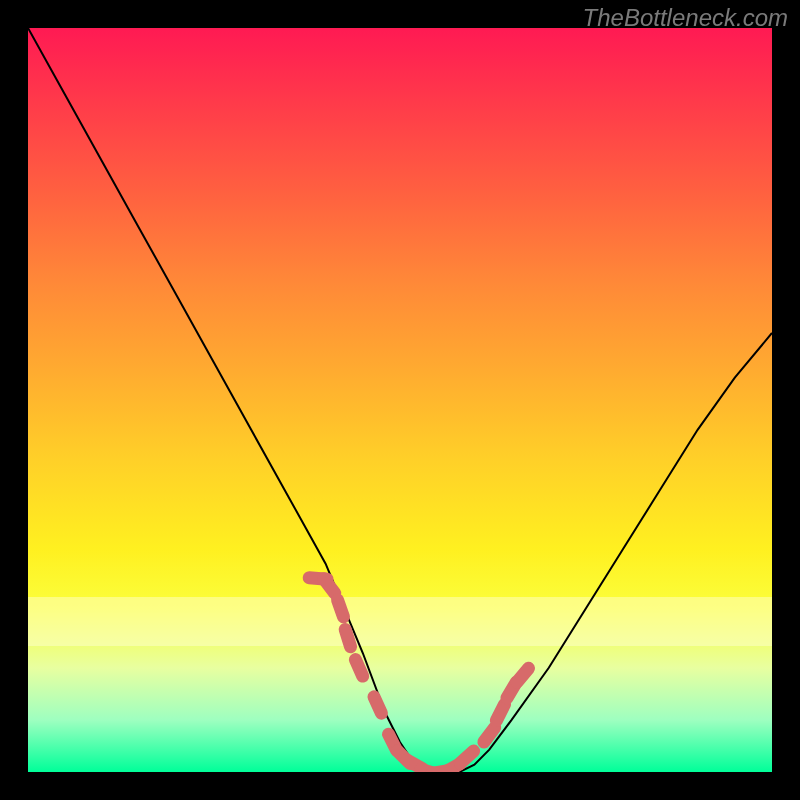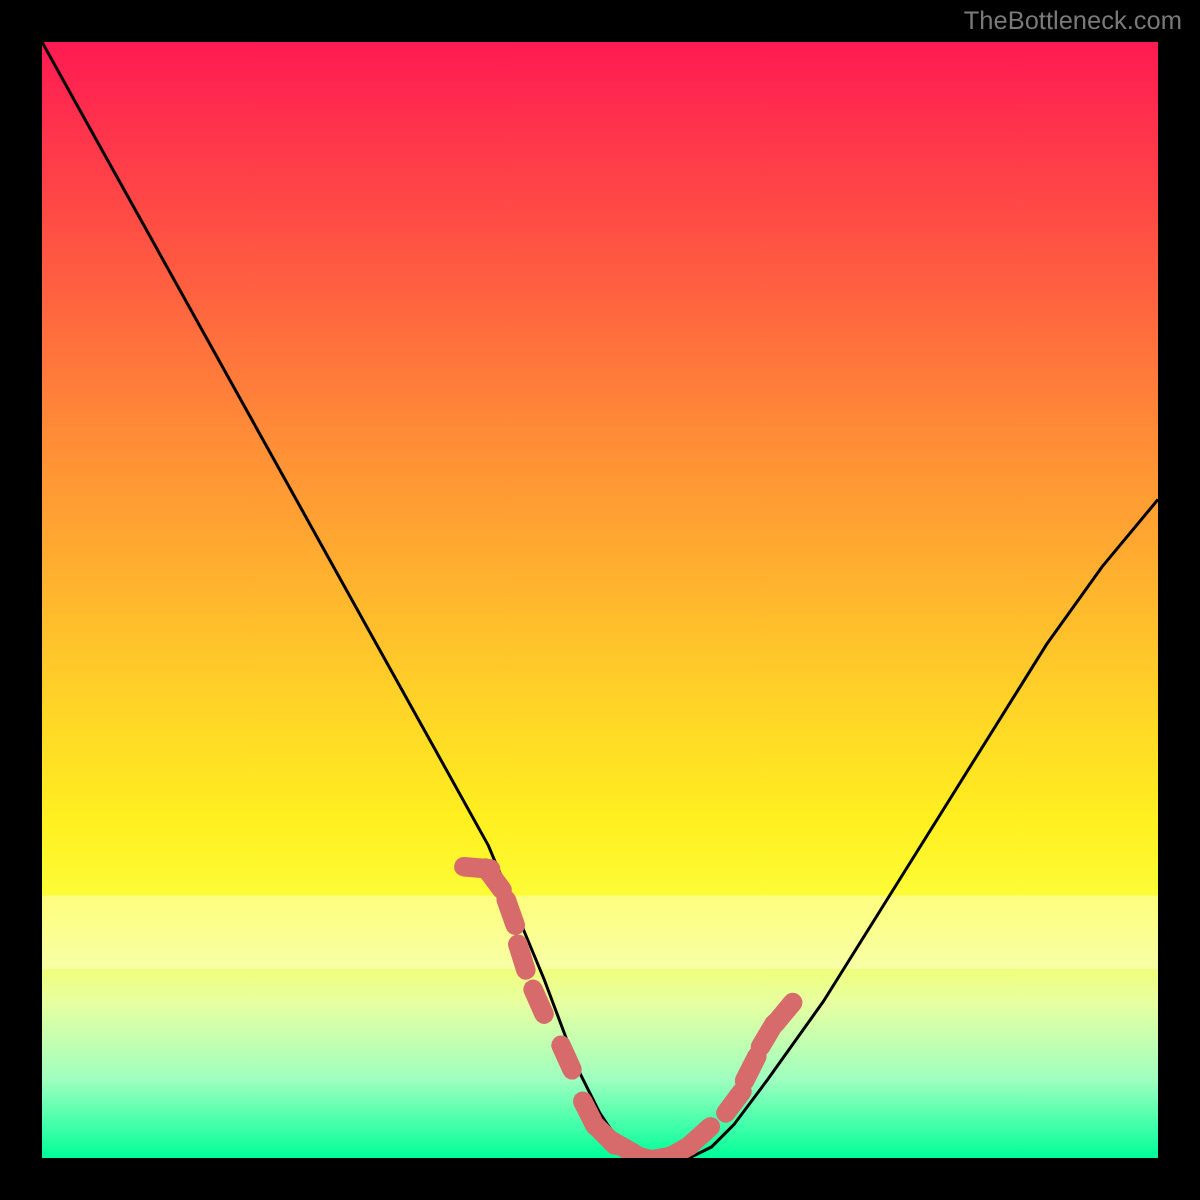--- a/index.html
+++ b/index.html
@@ -1,17 +1,17 @@
 <!DOCTYPE html>
 <html><head>
 <meta charset="utf-8">
 <style>
   * { margin: 0; padding: 0; box-sizing: border-box; }
   body { width: 800px; height: 800px; background: #000; position: relative; font-family: Arial, sans-serif; }
-  .watermark { position: absolute; top: 4px; right: 12px; color: #7a7a7a; font-size: 17px; font-weight: 500; z-index: 10; }
+  .watermark { position: absolute; top: 4px; right: 12px; color: #7a7a7a; font-size: 24px; font-weight: 500; z-index: 10; font-style: italic; }
   .chart-wrap { position: absolute; left: 28px; top: 28px; width: 744px; height: 744px; background: #000; }
   .plot-area { position: absolute; left: 0; top: 0; width: 744px; height: 744px; overflow: hidden; }
   .gradient-bg { position: absolute; inset: 0; background: linear-gradient(to bottom,
       #ff1a53 0%,
       #ff3a4a 10%,
       #ff6040 22%,
       #ff8838 34%,
       #ffab30 46%,
       #ffd028 58%,
       #fff020 70%,

